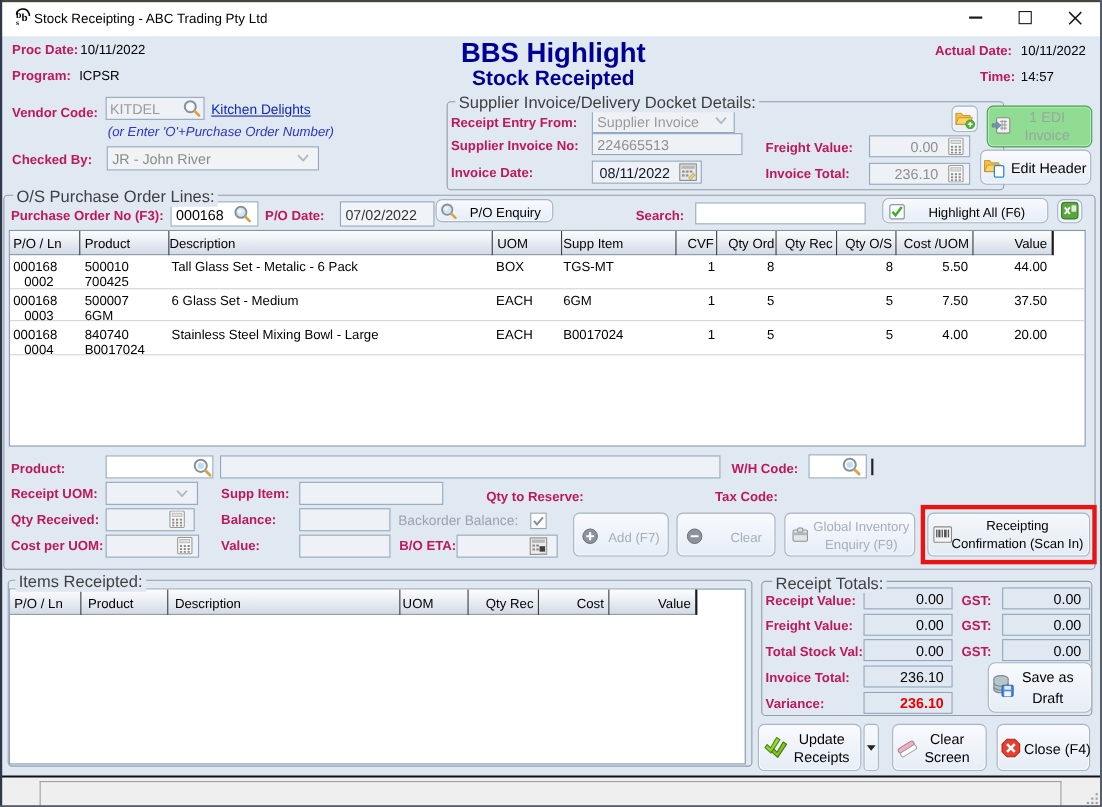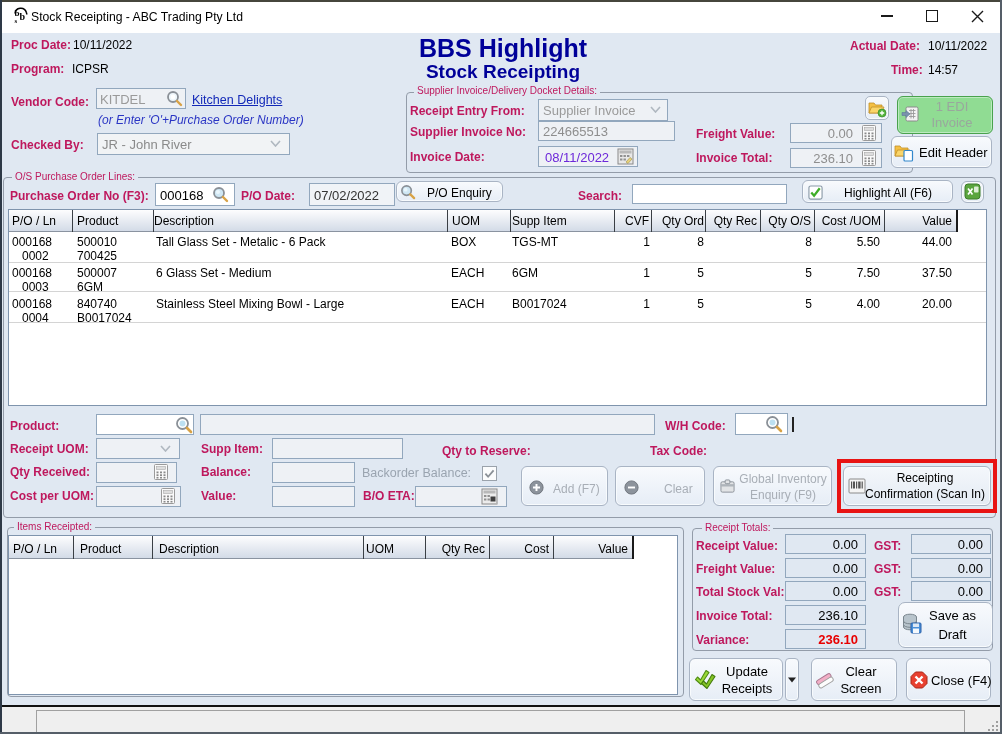--- a/index.html
+++ b/index.html
@@ -2,21 +2,21 @@
 <html><head><meta charset="utf-8">
 <style>
 html,body{margin:0;padding:0;}
 body{width:1002px;height:734px;position:relative;font-family:"Liberation Sans",sans-serif;background:#e0e8f2;overflow:hidden;}
 .abs{position:absolute;}
 .lbl{position:absolute;font-weight:bold;font-size:12px;color:#be185d;white-space:nowrap;}
 .txt{position:absolute;font-size:12px;color:#000;white-space:nowrap;}
 .box{position:absolute;border:1px solid #92a7bd;background:#fff;box-sizing:border-box;}
 .ro{background:#eef1f5;}
 .grp{position:absolute;border:1px solid #939ca9;border-radius:4px;box-sizing:border-box;}
-.glab{position:absolute;font-size:10px;color:#be185d;background:#e0e8f2;padding:0 3px;white-space:nowrap;z-index:3;}
+.glab{position:absolute;font-size:15px;color:#404040;background:#e0e8f2;padding:0 3px;white-space:nowrap;z-index:3;}
 .btn{position:absolute;border:1px solid #a9b4c4;border-radius:6px;background:linear-gradient(#f8fafd,#e6edf6);box-sizing:border-box;box-shadow:inset 0 0 0 1px #f8fbfd;}
 .btxt{position:absolute;font-size:13px;color:#000;white-space:nowrap;}
 .chev{position:absolute;width:11px;height:7px;}
 svg{position:absolute;}
 </style></head>
 <body>
 
 <div class="abs" style="left:0;top:0;width:1002px;height:2px;background:#46463c;z-index:50;"></div>
 <div class="abs" style="left:0;top:0;width:2px;height:734px;background:#2e3947;z-index:50;"></div>
 <div class="abs" style="left:1000px;top:0;width:2px;height:734px;background:#555e68;z-index:50;"></div>
@@ -34,21 +34,21 @@
 <div class="abs" style="left:926px;top:10px;width:10px;height:10px;border:1.5px solid #1a1a1a;"></div>
 <svg style="left:971px;top:10px;" width="13" height="13" viewBox="0 0 13 13">
     <path d="M1 1 L12 12 M12 1 L1 12" stroke="#1a1a1a" stroke-width="1.4"></path>
   </svg>
 
 <div class="lbl" style="left:11px;top:38px;">Proc Date:</div>
 <div class="txt" style="left:73px;top:38px;">10/11/2022</div>
 <div class="lbl" style="left:11px;top:62px;">Program:</div>
 <div class="txt" style="left:72px;top:62px;">ICPSR</div>
 <div class="abs" style="left:403px;top:34px;width:200px;text-align:center;font-size:25px;font-weight:bold;color:#000099;white-space:nowrap;">BBS Highlight</div>
-<div class="abs" style="left:403px;top:61px;width:200px;text-align:center;font-size:19px;font-weight:bold;color:#000099;white-space:nowrap;">Stock Receipting</div>
+<div class="abs" style="left:403px;top:61px;width:200px;text-align:center;font-size:19px;font-weight:bold;color:#000099;white-space:nowrap;">Stock Receipted</div>
 <div class="lbl" style="left:850px;top:39px;">Actual Date:</div>
 <div class="txt" style="left:928px;top:39px;">10/11/2022</div>
 <div class="lbl" style="left:891px;top:63px;">Time:</div>
 <div class="txt" style="left:928px;top:63px;">14:57</div>
 
 <div class="lbl" style="left:11px;top:95px;">Vendor Code:</div>
 <div class="box ro" style="left:96px;top:88px;width:90px;height:21px;"></div>
 <div class="txt" style="left:100px;top:92px;font-size:13px;color:#9a9a9a;">KITDEL</div>
 <svg style="left:166px;top:90px;" width="17" height="17" viewBox="0 0 17 17">
  <circle cx="7" cy="7" r="5" fill="#eef6fb" stroke="#8a9097" stroke-width="1.8"></circle>
@@ -88,21 +88,21 @@
       <rect x="3.5" y="10.3" width="2" height="1.8"></rect>
       <rect x="7" y="10.3" width="2" height="1.8"></rect>
       <rect x="10.5" y="10.3" width="2" height="1.8"></rect>
       <rect x="3.5" y="13" width="2" height="1.5"></rect>
       <rect x="7" y="13" width="2" height="1.5"></rect>
       <rect x="10.5" y="13" width="2" height="1.5"></rect>
     </g>
   </svg>
 <div class="lbl" style="left:410px;top:150px;">Invoice Date:</div>
 <div class="box ro" style="left:538px;top:146px;width:100px;height:21px;"></div>
-<div class="txt" style="left:545px;top:150px;font-size:13px;color:#6d28d9;">08/11/2022</div>
+<div class="txt" style="left:545px;top:150px;font-size:13px;color:#0f172a;">08/11/2022</div>
 <svg style="left:617px;top:148px;" width="17" height="17" viewBox="0 0 17 17">
     <rect x="1" y="1" width="15" height="15" fill="#e8e8e8" stroke="#8a8a8a"></rect>
     <rect x="2.5" y="2.5" width="12" height="3" fill="#b8b8b8"></rect>
     <g fill="#909090">
       <rect x="3" y="7" width="2.4" height="2"></rect>
       <rect x="6.5" y="7" width="2.4" height="2"></rect>
       <rect x="10" y="7" width="2.4" height="2"></rect>
       <rect x="3" y="10.5" width="2.4" height="2"></rect>
       <rect x="6.5" y="10.5" width="2.4" height="2"></rect>
     </g>

